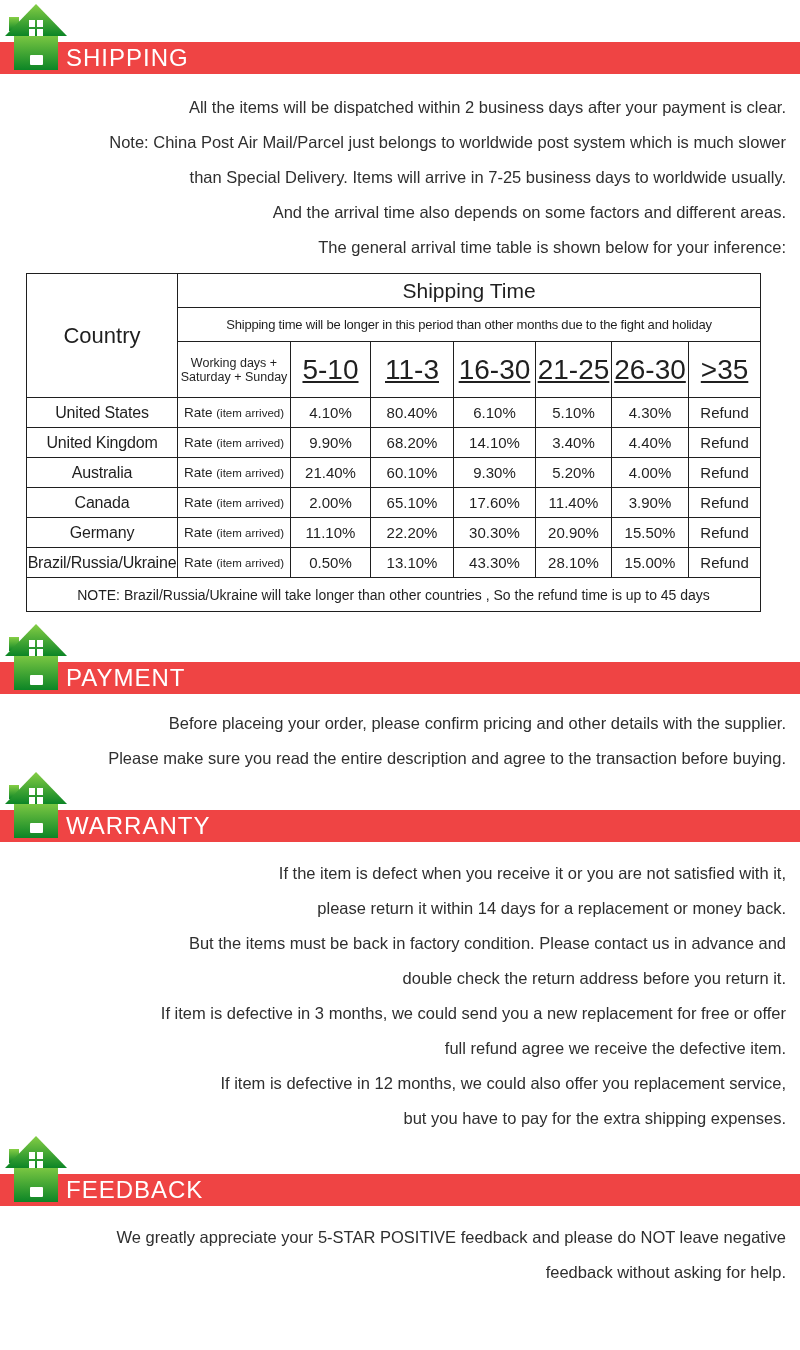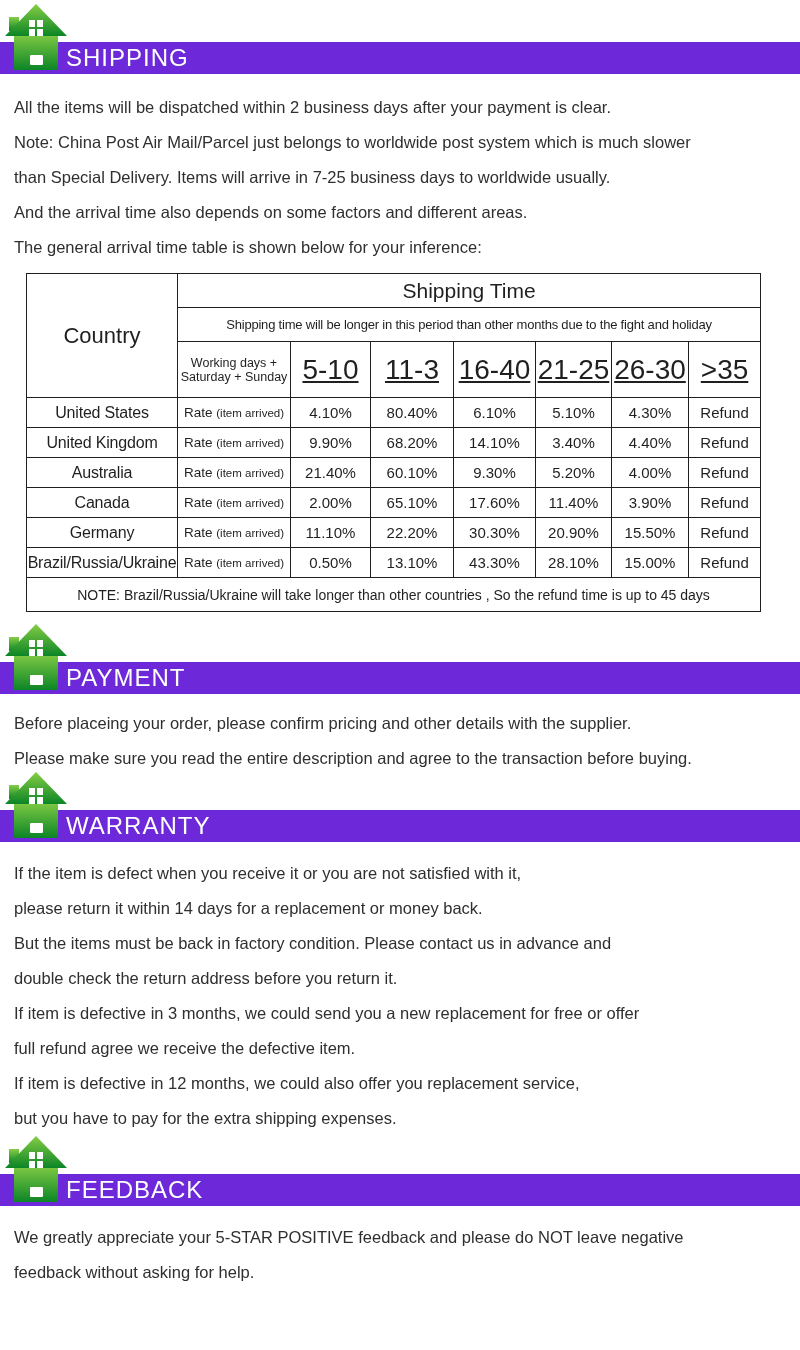--- a/index.html
+++ b/index.html
@@ -4,29 +4,29 @@
 <style>
   html,body { margin:0; padding:0; }
   body {
     width:800px; height:1350px; background:#ffffff; overflow:hidden;
     font-family:"Liberation Sans", sans-serif; color:#333;
   }
   
   .section-header { position:relative; height:76px; }
   .banner {
     position:absolute; left:0; right:0; bottom:2px; height:32px;
-    background:#6d28d9; display:flex; align-items:center; padding-left:66px;
+    background:#ef4444; display:flex; align-items:center; padding-left:66px;
     box-sizing:border-box;
   }
   .banner-title {
     color:#ffffff; font-size:24px; font-weight:400; letter-spacing:1px;
   }
   .house { position:absolute; left:5px; top:4px; width:62px; height:66px; }
   
-  .text-block { padding:14px 14px 8px 14px; }
+  .text-block { padding:14px 14px 8px 14px;text-align:right; }
   .text-block .line { font-size:16.5px; line-height:35px; white-space:nowrap; color:#2f2f2f; }
   .payment-block { padding:10px 14px 0 14px; }
   .payment-block .line { line-height:35px; }
   .warranty-block { padding:12px 14px 0 14px; }
   .feedback-block { padding:12px 14px 0 14px; }
   
   .hdr-payment { margin-top:8px; }
   .hdr-warranty { margin-top:-8px; }
   .hdr-feedback { margin-top:-4px; }
   
@@ -98,21 +98,21 @@
     <td rowspan="3" class="c-country-h">Country</td>
     <td colspan="7" class="c-shiptime">Shipping Time</td>
   </tr>
   <tr>
     <td colspan="7" class="c-sub">Shipping time will be longer in this period than other months due to the fight and holiday</td>
   </tr>
   <tr>
     <td class="c-workdays">Working days + Saturday + Sunday</td>
     <td class="c-range">5-10</td>
     <td class="c-range">11-3</td>
-    <td class="c-range">16-40</td>
+    <td class="c-range">16-30</td>
     <td class="c-range">21-25</td>
     <td class="c-range">26-30</td>
     <td class="c-range">&gt;35</td>
   </tr>
   <tr class="r-data">
     <td class="c-country">United States</td>
     <td class="c-rate"><span>Rate</span> <span class="sub">(item arrived)</span></td>
     <td class="c-val">4.10%</td>
     <td class="c-val">80.40%</td>
     <td class="c-val">6.10%</td>

